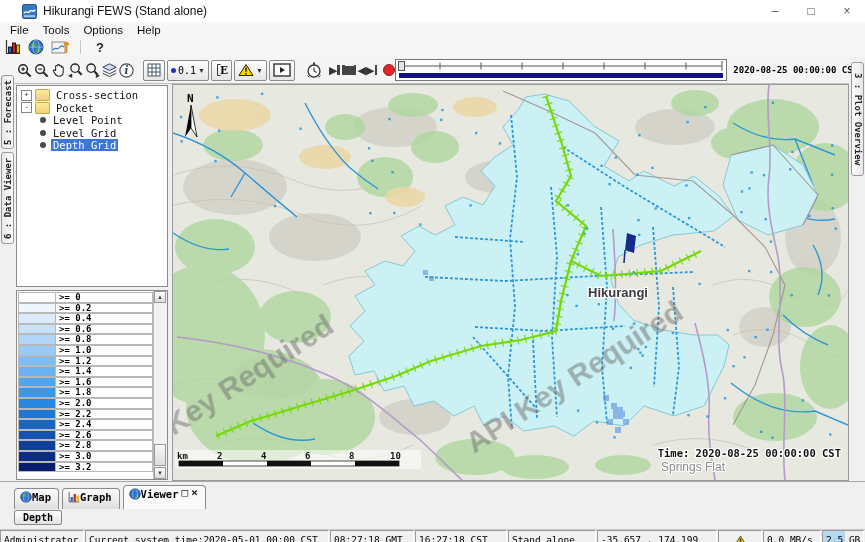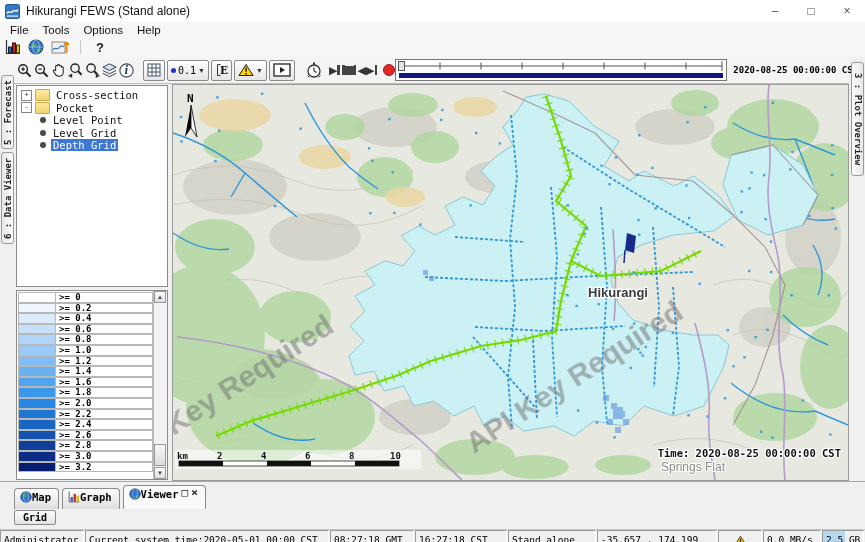--- a/index.html
+++ b/index.html
@@ -1,18 +1,18 @@
 <!DOCTYPE html>
 <html><head>
 <meta charset="utf-8">
 <style>
   html,body{margin:0;padding:0;background:#888;}
   .app{position:relative;width:865px;height:542px;background:#f0f0f0;font-family:"Liberation Sans",sans-serif;font-size:12px;color:#000;overflow:hidden;box-shadow:0 0 4px rgba(0,0,0,.5)}
   
-  .titlebar{position:absolute;left:0;top:0;width:100%;height:22px;background:#ffffff;display:flex;align-items:center;padding-left:5px;box-sizing:border-box}
+  .titlebar{position:absolute;left:0;top:0;width:100%;height:22px;background:#ffffff;display:flex;align-items:center;padding-left:22px;box-sizing:border-box}
   .app-icon{width:15px;height:15px;margin-right:6px;flex:0 0 auto}
   .title-text{font-size:12px;color:#111}
   .win-controls{margin-left:auto;display:flex;height:100%}
   .win-btn{width:36px;height:22px;display:flex;align-items:center;justify-content:center;color:#555;font-size:12px}
   
   .menubar{position:absolute;top:22px;left:0;width:100%;height:15px;background:#f6f6f6;display:flex;align-items:center;padding-left:3px;box-sizing:border-box}
   .menu-item{padding:0 7px;font-size:11.5px;color:#111}
   
   .toolbar1{position:absolute;top:37px;left:0;width:100%;height:20px;display:flex;align-items:center;padding-left:5px;gap:7px;box-sizing:border-box;background:#f6f6f6}
   .tsep{width:1px;height:14px;background:#c6c6c6;margin:0 4px}
@@ -630,21 +630,21 @@
           <path d="M9 10 Q12 9 13 11 Q11 14 8 13 Q8 11 9 10 Z" fill="#4fae3e"></path>
           <ellipse cx="8" cy="8" rx="3.2" ry="7" fill="none" stroke="#cfe2f6" stroke-width=".6"></ellipse>
         </svg>
       <span>Viewer</span>
       <span class="tab-ctl">□</span>
       <span class="tab-ctl" style="font-weight:bold">×</span>
     </div>
   </div>
 
   <div class="logsrow">
-    <span class="logs-btn">Grid</span>
+    <span class="logs-btn">Depth</span>
   </div>
 
   <div class="statusbar">
     <div class="scell sc-user">Administrator</div>
     <div class="scell sc-systime">Current system time:2020-05-01 00:00 CST</div>
     <div class="scell sc-gmt">08:27:18 GMT</div>
     <div class="scell sc-cst">16:27:18 CST</div>
     <div class="scell sc-mode">Stand alone</div>
     <div class="scell sc-coords">-35.657 , 174.199</div>
     <div class="scell sc-warn">

